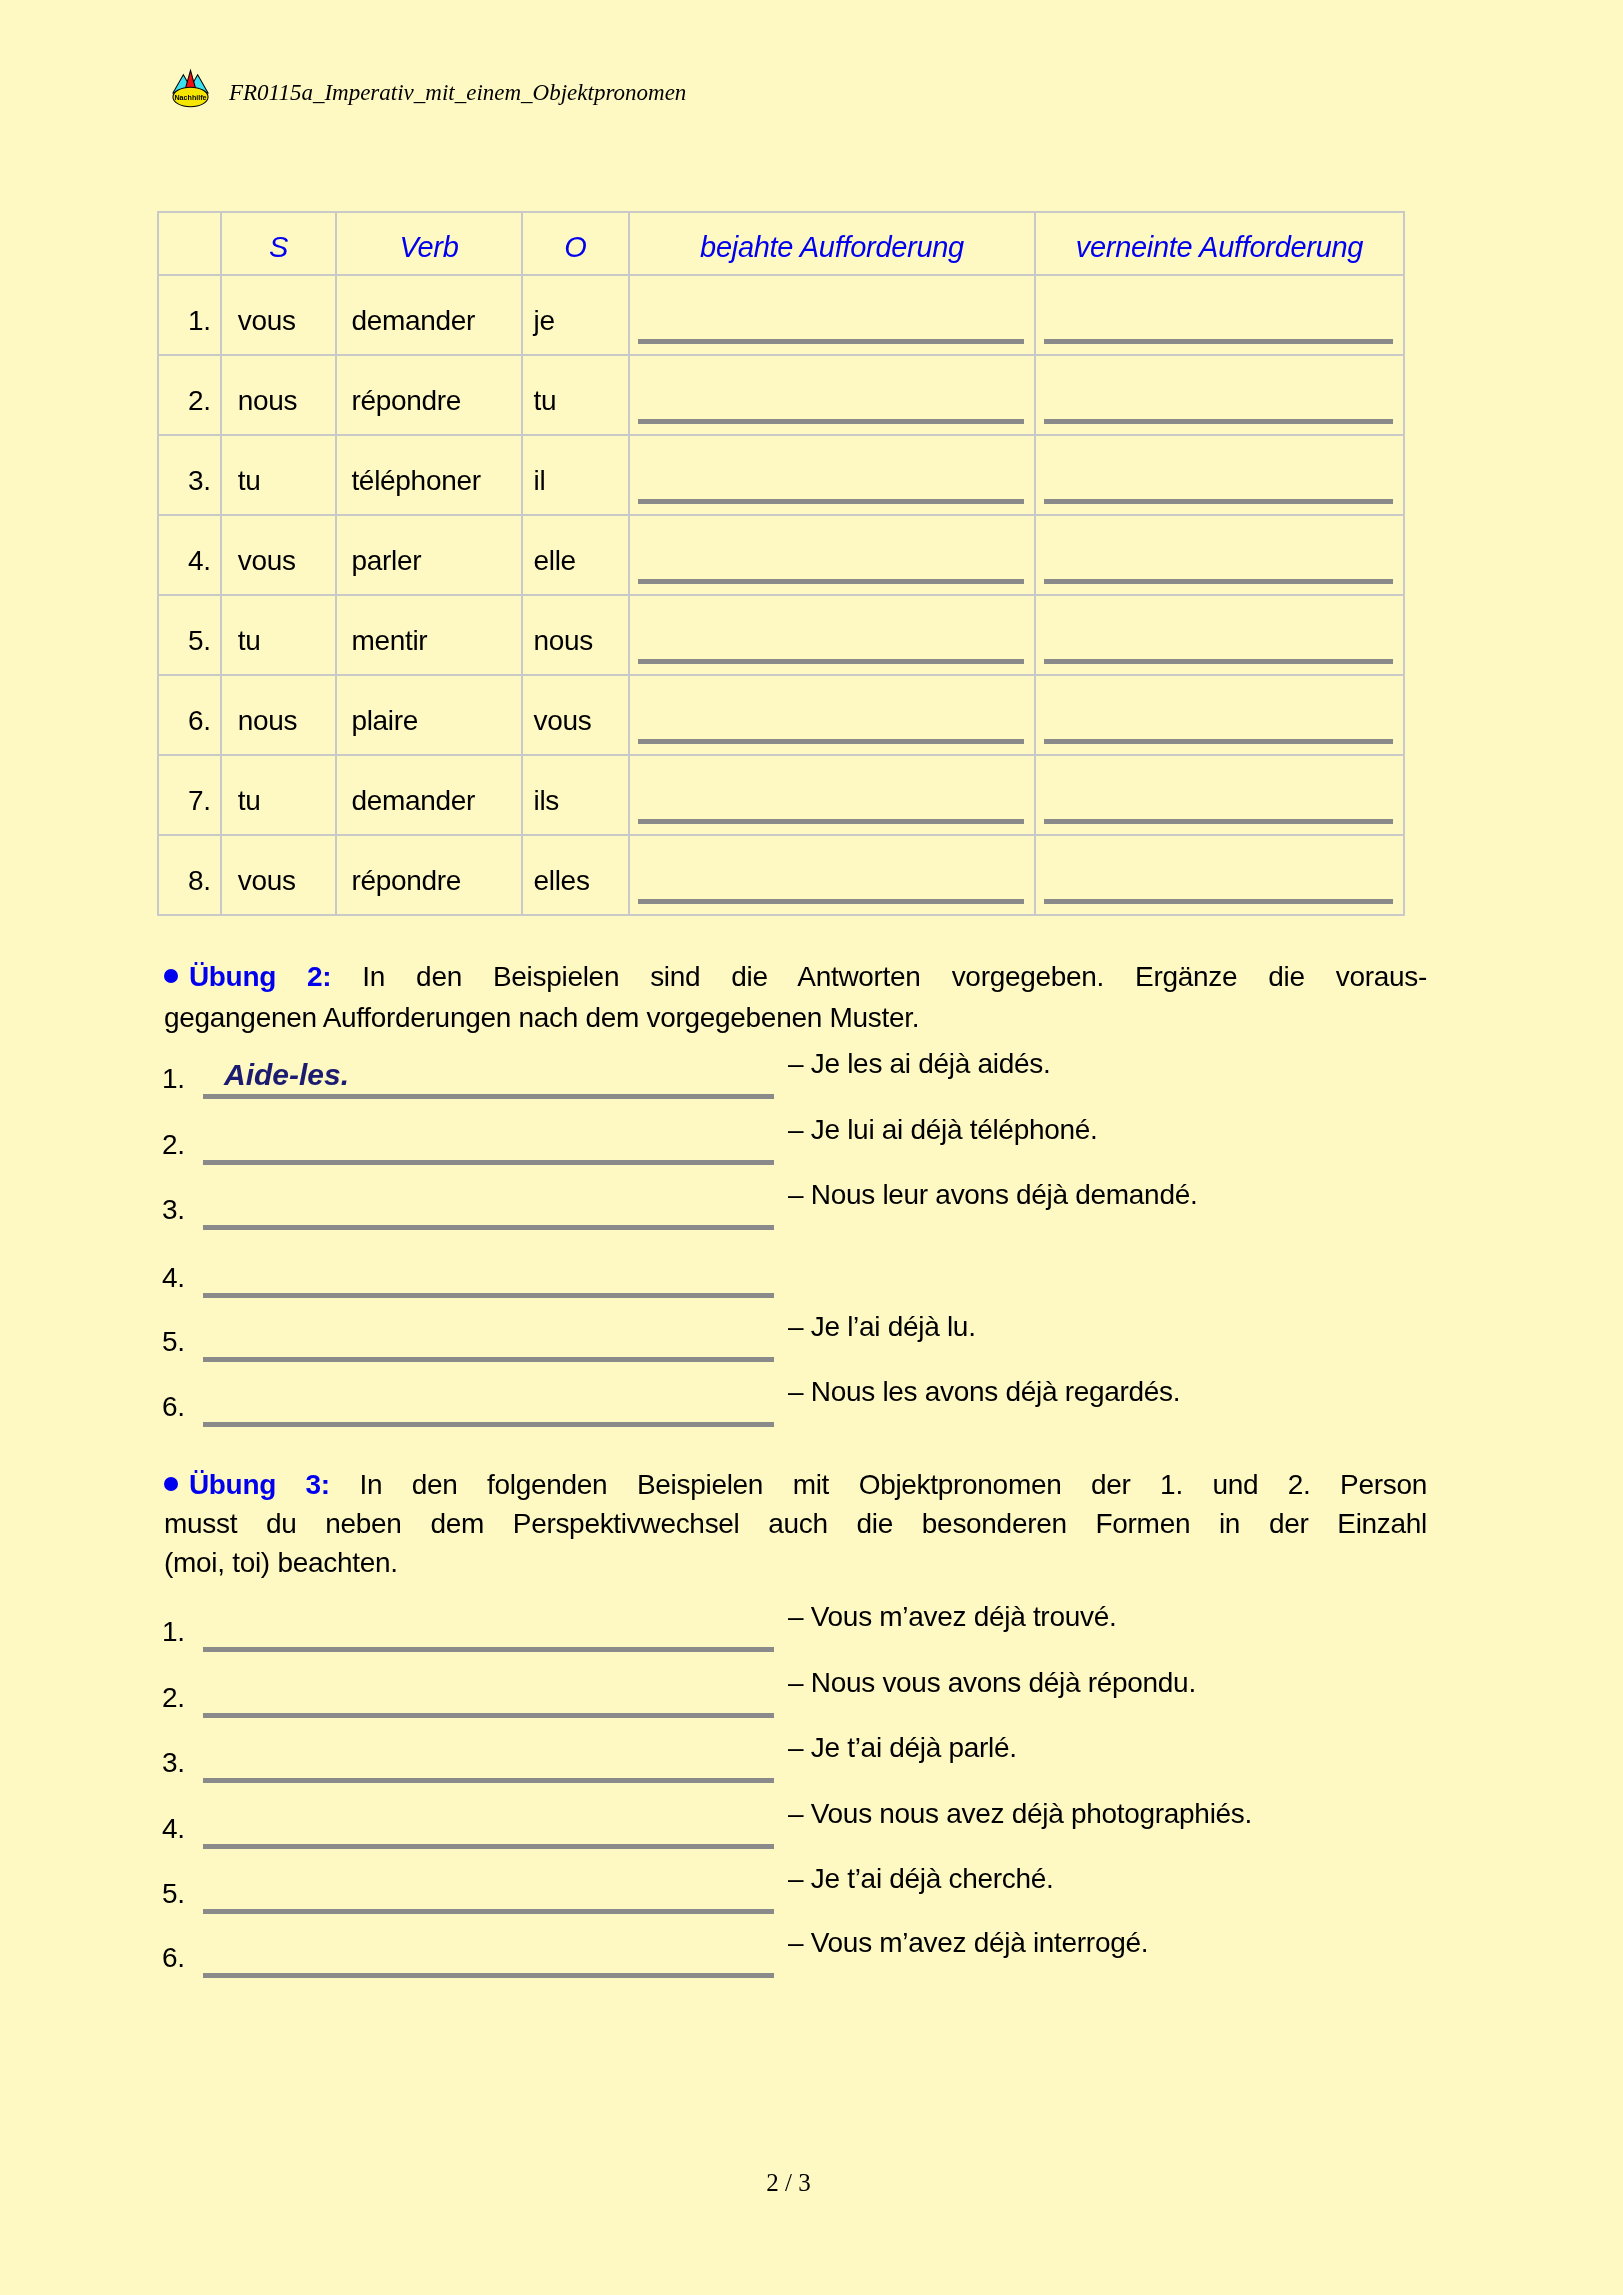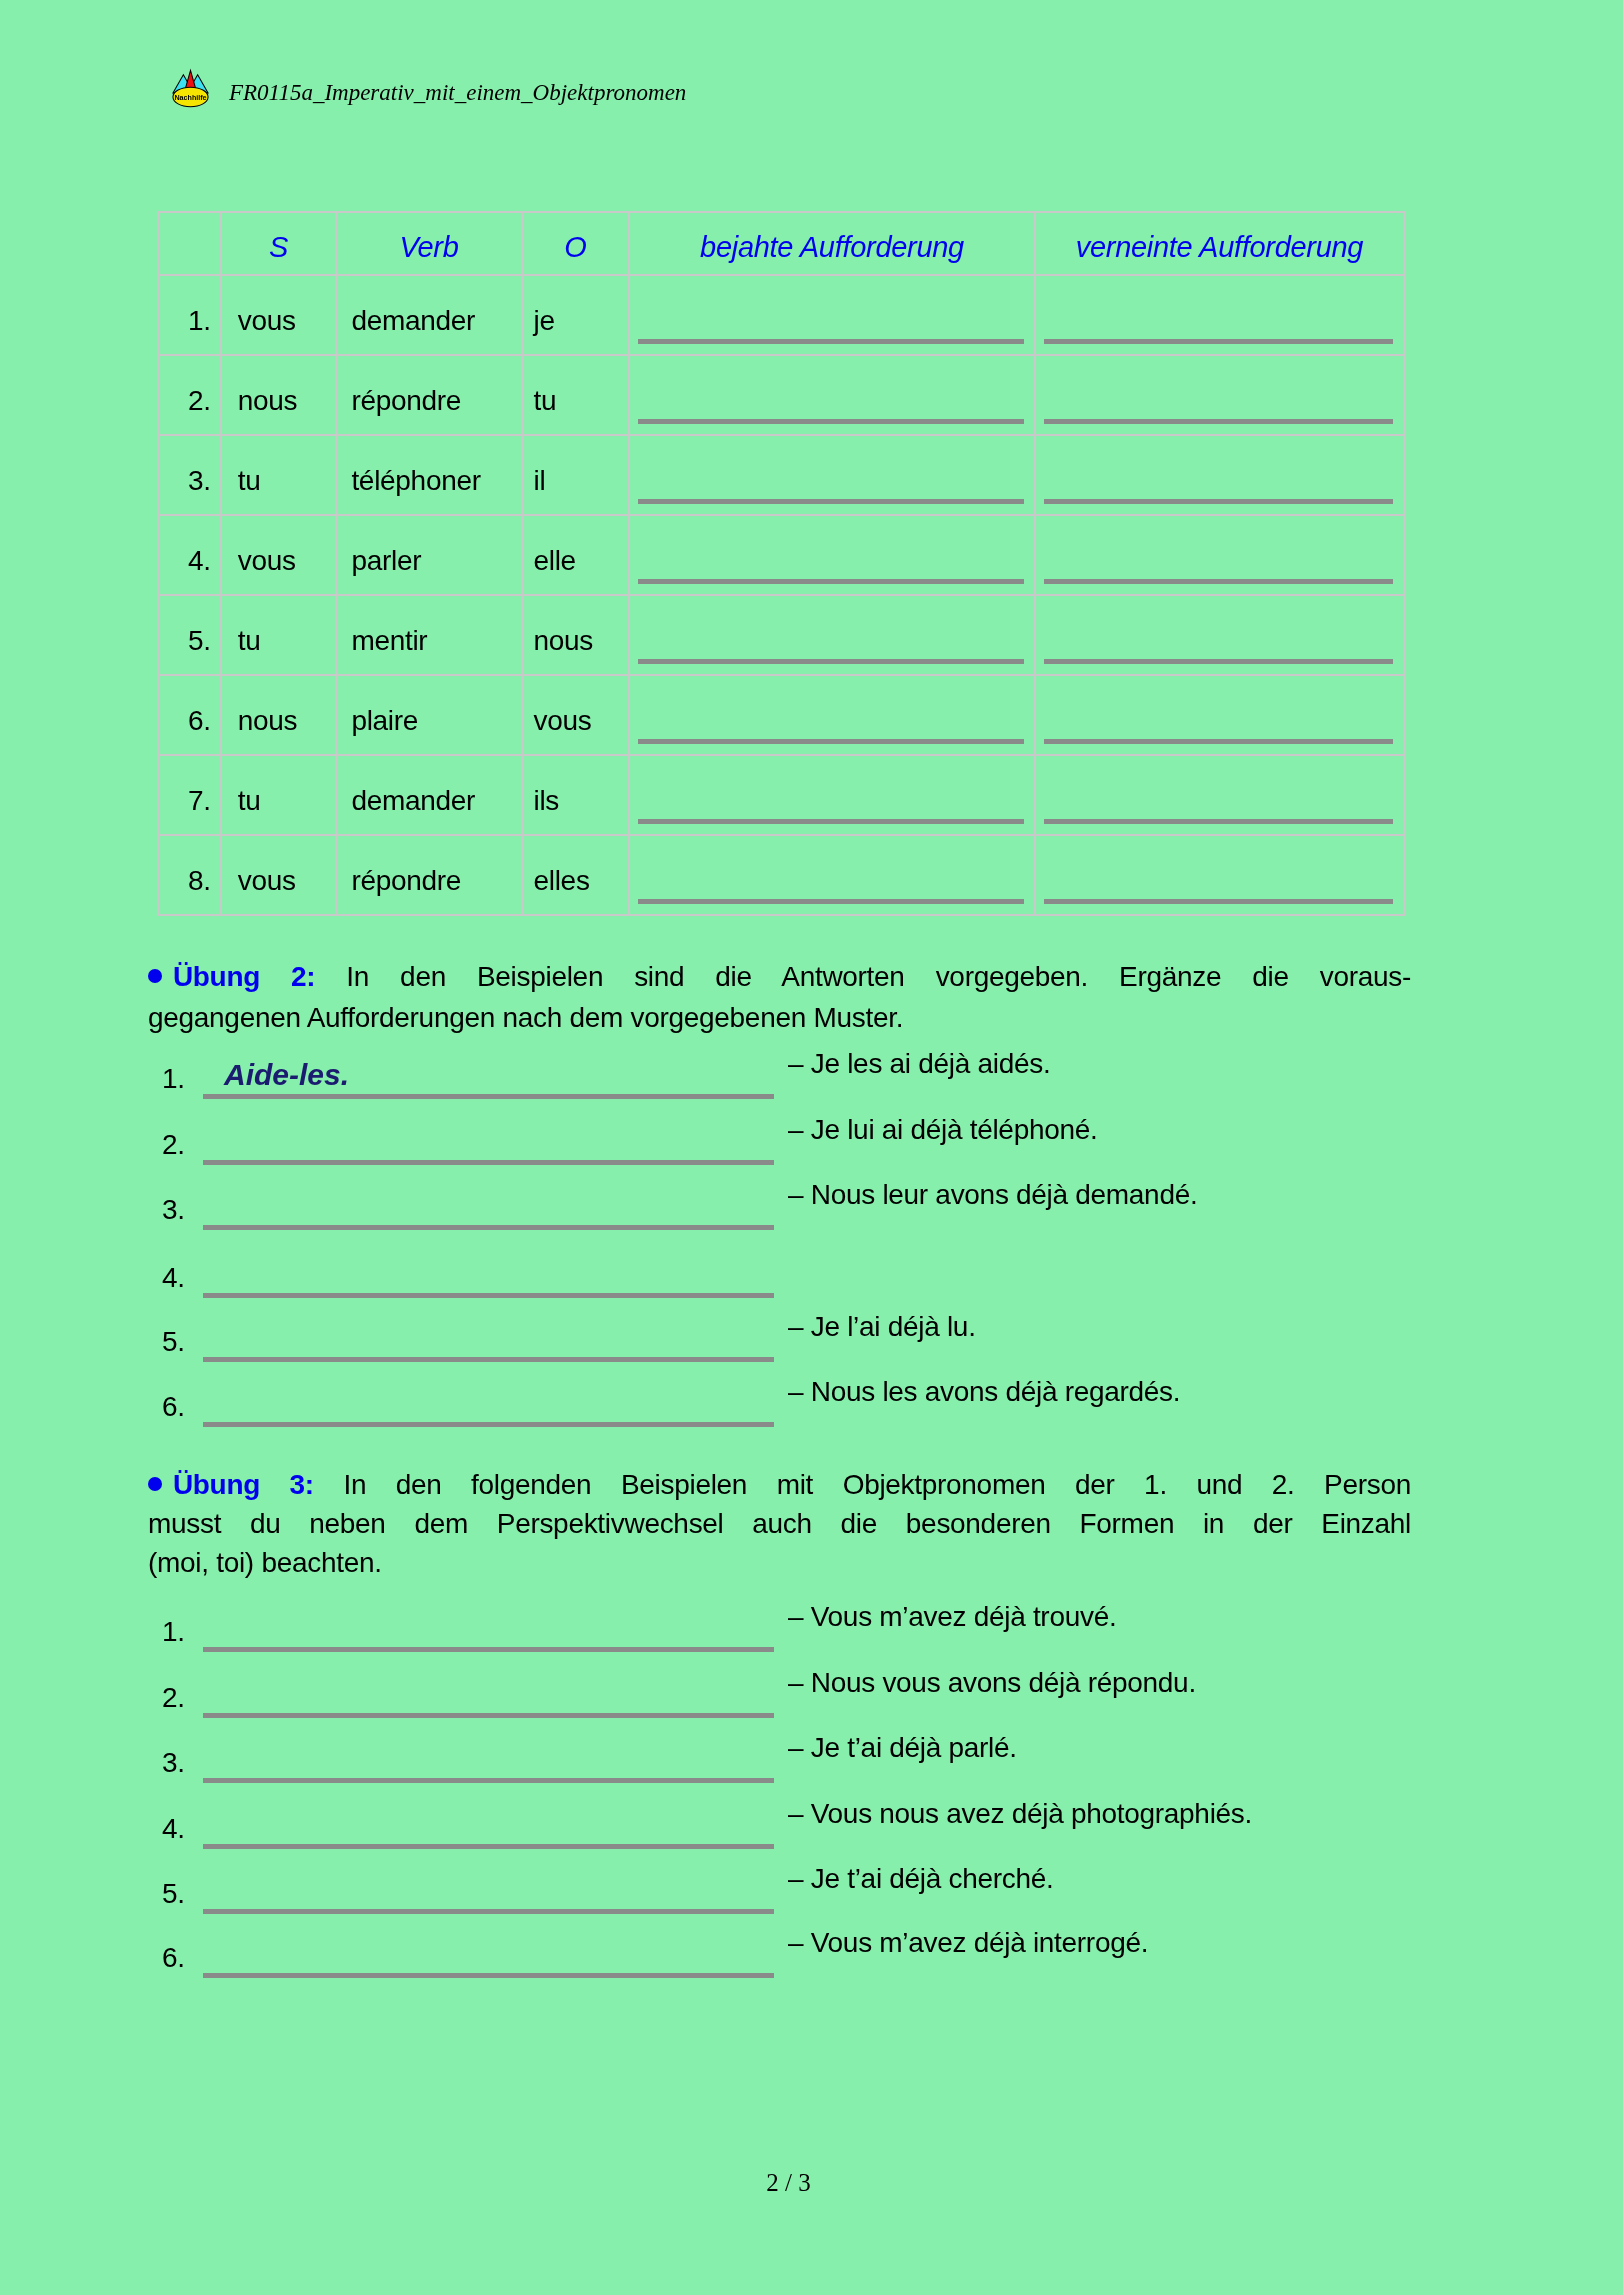--- a/index.html
+++ b/index.html
@@ -1,18 +1,18 @@
 <!DOCTYPE html>
 <html style="font-size:10.5px"><head>
 <meta charset="utf-8">
 <style>
   * { margin:0; padding:0; box-sizing:border-box; }
   html,body { background:#ffffff; }
   .page {
-    position:relative; width:1623px; height:2295px; background:#86efac;
+    position:relative; width:1623px; height:2295px; background:#fef9c3;
     font-family:"Liberation Sans", sans-serif; color:#000;
   }
   
   .brand-logo { position:absolute; left:171px; top:68px; width:39px; height:41px; }
   .doc-title {
     position:absolute; left:229px; top:77px;
     font-family:"Liberation Serif", serif; font-style:italic;
     font-size:23px; line-height:31px; color:#000;
   }
   
@@ -35,21 +35,21 @@
   td.c-verb { width:186px; padding:0 0 17px 14.4px; }
   td.c-o    { width:107px; padding:0 0 17px 10.5px; }
   td.c-b1   { width:406px; }
   td.c-b2   { width:369px; }
   tr.hrow td { height:63px; text-align:center; padding:0 0 10.5px 0;
     color:#0000ee; font-style:italic; font-size:29px; }
   tr.drow td { height:80px; }
   .cell-line { position:absolute; left:7.9px; right:10.5px; bottom:10.5px;
     height:4.6px; background:#8a8a8a; }
   
-  .para { position:absolute; left:148px; width:1263px;
+  .para { position:absolute; left:164px; width:1263px;
     font-size:28px; line-height:41px; letter-spacing:-0.3px; }
   .jline { text-align:justify; text-align-last:justify; }
   .bullet-dot { display:inline-block; width:14.4px; height:14.4px; border-radius:50%;
     background:#0000ee; position:relative; top:-2.6px; margin-right:10.5px; }
   .ex-label { color:#0000ee; font-weight:bold; }
   
   .item { position:absolute; left:162px; width:1278px; height:37px;
     font-size:28px; letter-spacing:-0.3px; }
   .item .inum   { position:absolute; left:0; bottom:3.9px; }
   .item .blank  { position:absolute; left:41px; width:571px; bottom:0;

